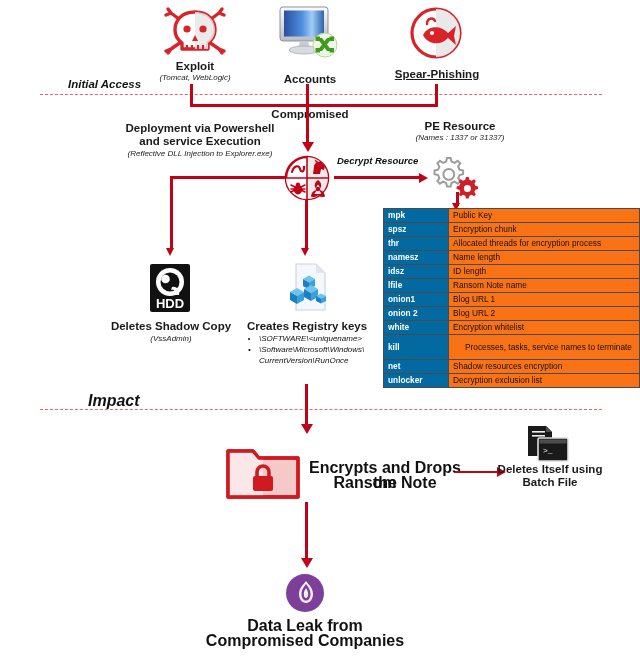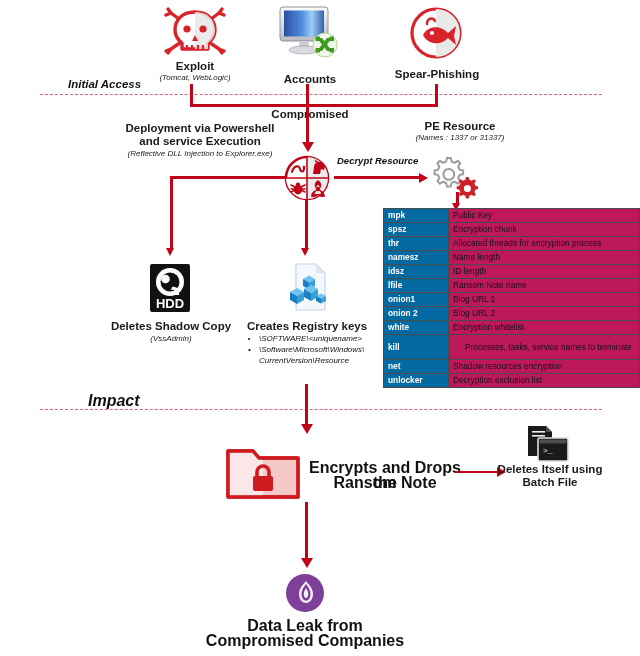--- a/index.html
+++ b/index.html
@@ -28,21 +28,21 @@
      border-left:4.5px solid transparent;border-right:4.5px solid transparent;
      border-top:8px solid #c00418;}
   .dashed{position:absolute;height:0;border-top:1.5px dashed #e0666f;}
 
   
   .cfgtable{position:absolute;border-collapse:collapse;
      border:1.5px solid #3b3b3b;font-size:8.3px;}
   .cfgtable td{border:1px solid #4a4a4a;padding:1px 4px;vertical-align:middle;}
   .cfgtable td.k{background:#0369a1;color:#ffffff;font-weight:700;width:56px;
      line-height:11px;}
-  .cfgtable td.v{background:#be185d;color:#111;width:170px;line-height:11px;}
+  .cfgtable td.v{background:#f97316;color:#111;width:170px;line-height:11px;}
 
   
   .ico{position:absolute;}
 
   
   .bul{font-size:8px;line-height:10.5px;font-style:italic;text-align:left;
        margin:0;padding-left:11px;}
   .bul li{margin:0 0 0.5px 0;}
 </style>
 </head>
@@ -101,21 +101,21 @@
 
 <div class="ico" style="left:407px;top:6px;">
   <svg width="60" height="56" viewBox="0 0 60 56">
     <circle cx="29" cy="27" r="24" fill="#ffffff" stroke="#d8232a" stroke-width="3.2"></circle>
     <path d="M29 3 A24 24 0 0 1 29 51 Z" fill="#e9e9e9"></path>
     <path d="M20 18 C20 12 26 11 28 15" stroke="#d8232a" stroke-width="2.4" fill="none" stroke-linecap="round"></path>
     <path d="M16 29 C21 19 34 19 41 27 L49 20 L47 30 L49 39 L41 32 C34 40 21 39 16 29 Z" fill="#d8232a"></path>
     <circle cx="25" cy="27" r="2.1" fill="#ffffff"></circle>
   </svg>
 </div>
-<div class="abs ctr lbl" style="left:382px;top:68px;width:110px;">Spear-Phishing</div>
+<div class="abs ctr lbl" style="left:382px;top:68px;width:110px;text-decoration:underline;">Spear-Phishing</div>
 
 <div class="abs ital" style="left:68px;top:78px;font-size:11.5px;font-weight:600;">Initial Access</div>
 <div class="dashed" style="left:40px;top:94px;width:562px;"></div>
 
 <div class="vline" style="left:190px;top:84px;height:22px;"></div>
 <div class="vline" style="left:306px;top:84px;height:22px;"></div>
 <div class="vline" style="left:435px;top:84px;height:22px;"></div>
 <div class="hline" style="left:190px;top:104px;width:248px;"></div>
 
 <div class="vline" style="left:306px;top:104px;height:40px;"></div>
@@ -217,21 +217,21 @@
       <path d="M33 34 L33 39 L38 41.5 L38 36.5 Z" fill="#1b7fc4"></path>
       <path d="M43 34 L43 39 L38 41.5 L38 36.5 Z" fill="#3aa0d8"></path>
     </g>
   </svg>
 </div>
 <div class="abs ctr lbl" style="left:236px;top:320px;width:142px;">Creates Registry keys</div>
 <ul class="abs bul" style="left:248px;top:334px;width:125px;">
   <li>\SOFTWARE\&lt;uniquename&gt;</li>
   <li style="list-style:none;margin-left:-11px;">
     <span style="display:inline-block;width:11px;margin-left:0;">•</span><span>\Software\Microsoft\Windows\</span>
-    <div style="margin-left:11px;">CurrentVersion\Resource</div>
+    <div style="margin-left:11px;">CurrentVersion\RunOnce</div>
   </li>
 </ul>
 
 <table class="cfgtable" style="left:383px;top:208px;">
   <tbody>
     <tr>
         <td class="k">mpk</td>
         <td class="v">Public Key</td>
       </tr>
     <tr>

